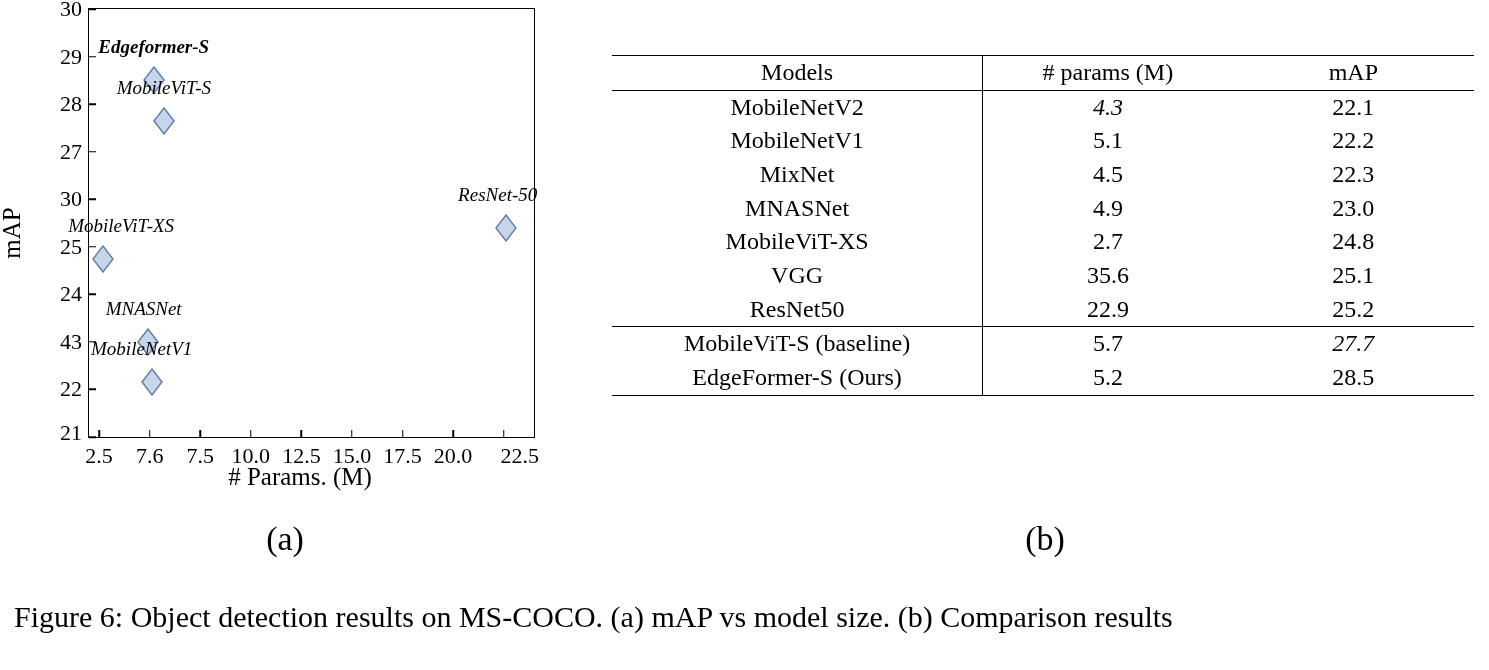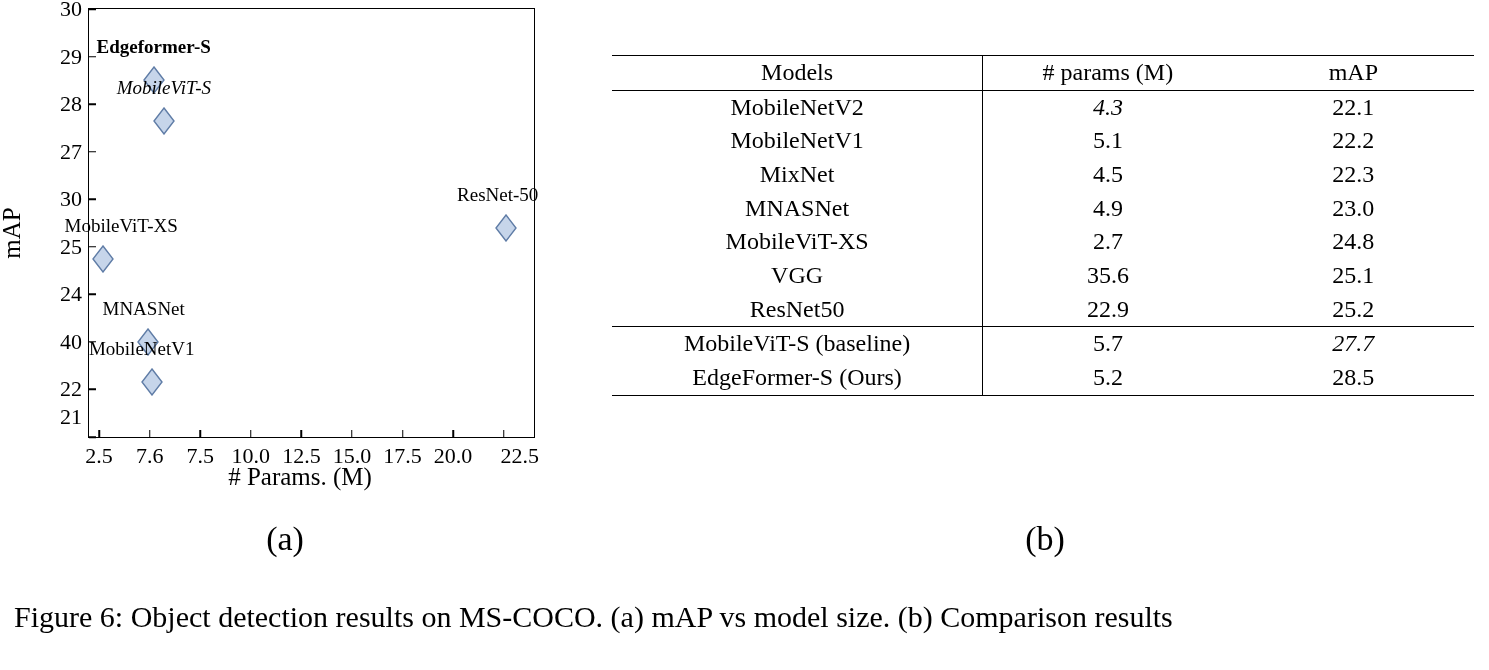--- a/index.html
+++ b/index.html
@@ -101,20 +101,21 @@
     height: 28px;
     margin-left: -11px;
     margin-top: -14px;
   }
   .marker svg { display: block; }
   .pt-label {
     position: absolute;
     font-size: 19px;
     white-space: nowrap;
     transform: translate(-50%, -100%);
+    font-style: italic;
   }
   .pt-label.bold { font-weight: bold; }
   .pt-label.italic { font-style: italic; }
   .panel-caption {
     position: absolute;
     font-size: 34px;
     text-align: center;
   }
 
   
@@ -161,25 +162,25 @@
 </head>
 <body>
 
 <div id="root">
 
   <div id="panel-a">
     <div id="plot-wrap">
       <div id="ylabel">mAP</div>
       <div id="plot-box">
           <div class="ytick-mark" style="top: 428px;"></div>
-          <div class="ytick" style="top: 408px;">21</div>
+          <div class="ytick" style="top: 424px;">21</div>
           <div class="ytick-mark" style="top: 380.444px;"></div>
           <div class="ytick" style="top: 380.444px;">22</div>
           <div class="ytick-mark" style="top: 332.889px;"></div>
-          <div class="ytick" style="top: 332.889px;">40</div>
+          <div class="ytick" style="top: 332.889px;">43</div>
           <div class="ytick-mark" style="top: 285.333px;"></div>
           <div class="ytick" style="top: 285.333px;">24</div>
           <div class="ytick-mark" style="top: 237.778px;"></div>
           <div class="ytick" style="top: 237.778px;">25</div>
           <div class="ytick-mark" style="top: 190.222px;"></div>
           <div class="ytick" style="top: 190.222px;">30</div>
           <div class="ytick-mark" style="top: 142.667px;"></div>
           <div class="ytick" style="top: 142.667px;">27</div>
           <div class="ytick-mark" style="top: 95.1111px;"></div>
           <div class="ytick" style="top: 95.1111px;">28</div>

